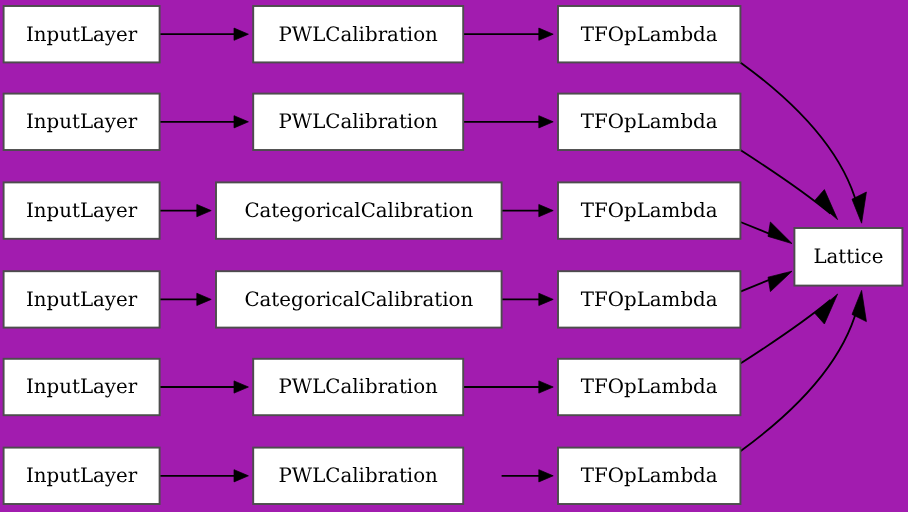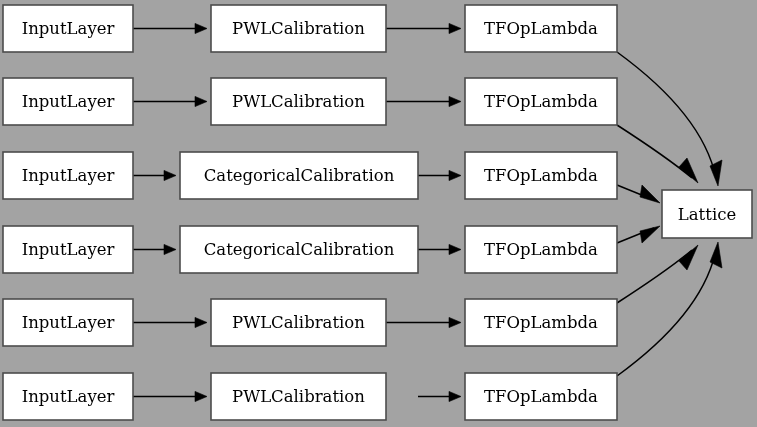--- a/index.html
+++ b/index.html
@@ -4,21 +4,21 @@
 <style>
   html, body {
     margin: 0;
     padding: 0;
     background: #ffffff;
   }
   #graph-canvas {
     position: relative;
     width: 757px;
     height: 427px;
-    background: #a3a3a3;
+    background: #a21caf;
     overflow: hidden;
     font-family: "DejaVu Serif", "Liberation Serif", serif;
   }
   svg.graph-svg {
     position: absolute;
     left: 0;
     top: 0;
     width: 757px;
     height: 427px;
     display: block;

